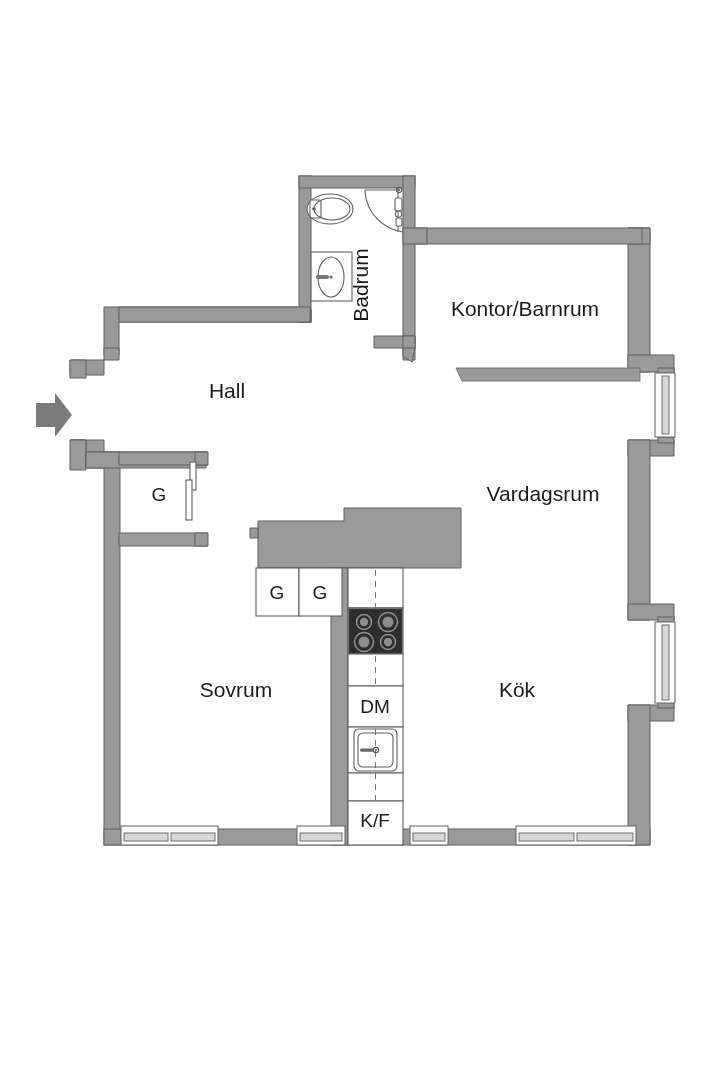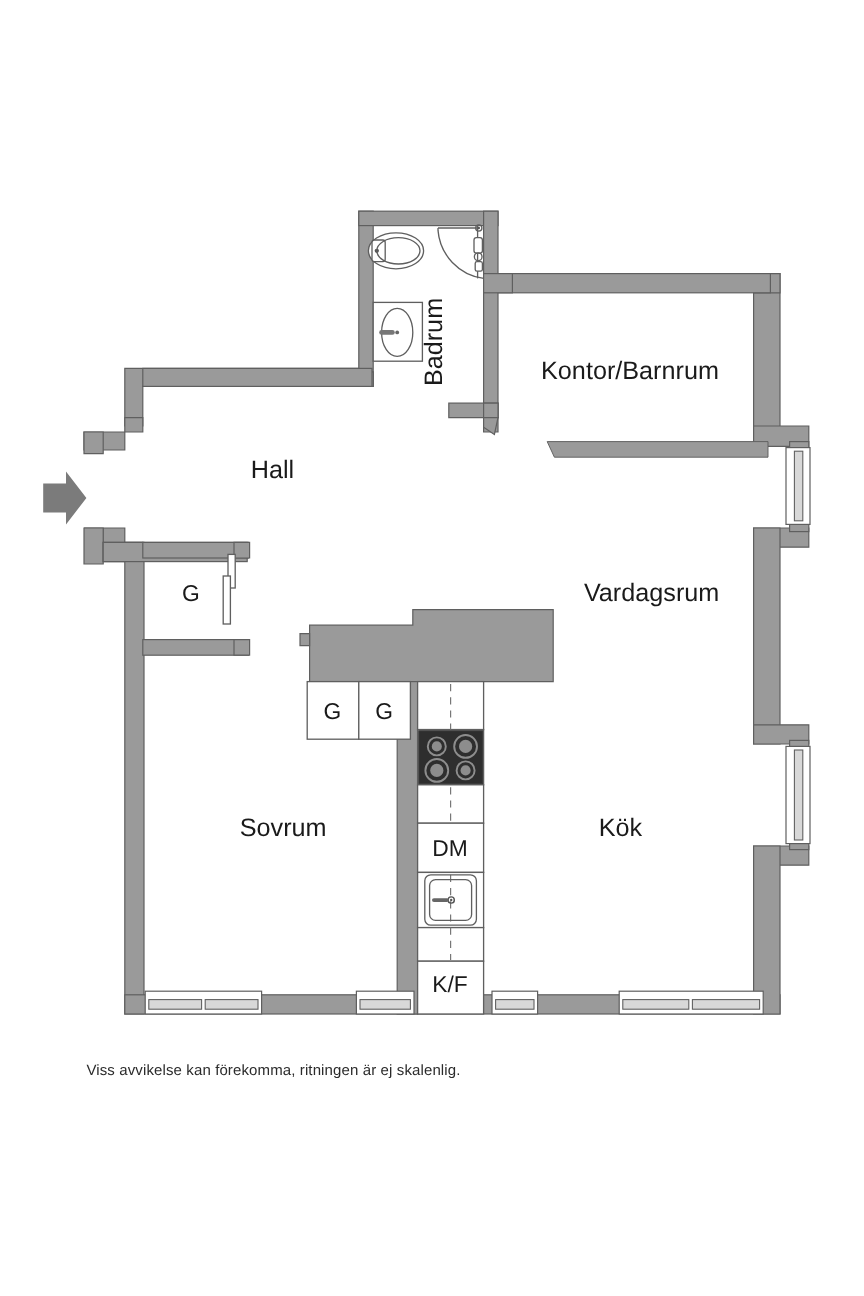--- a/index.html
+++ b/index.html
@@ -267,15 +267,14 @@
     <text class="closet-label" x="320" y="599" text-anchor="middle">G</text>
   </g>
 
   <g>
     <text class="fixture-label" x="375" y="713" text-anchor="middle">DM</text>
     <text class="fixture-label" x="375" y="827" text-anchor="middle">K/F</text>
   </g>
 
 </svg>
 
-<div class="caption-text">Viss avvikelse kan förekomma, ritningen är ej skalenlig.</div>
 
 </div>
 
 </body></html>

